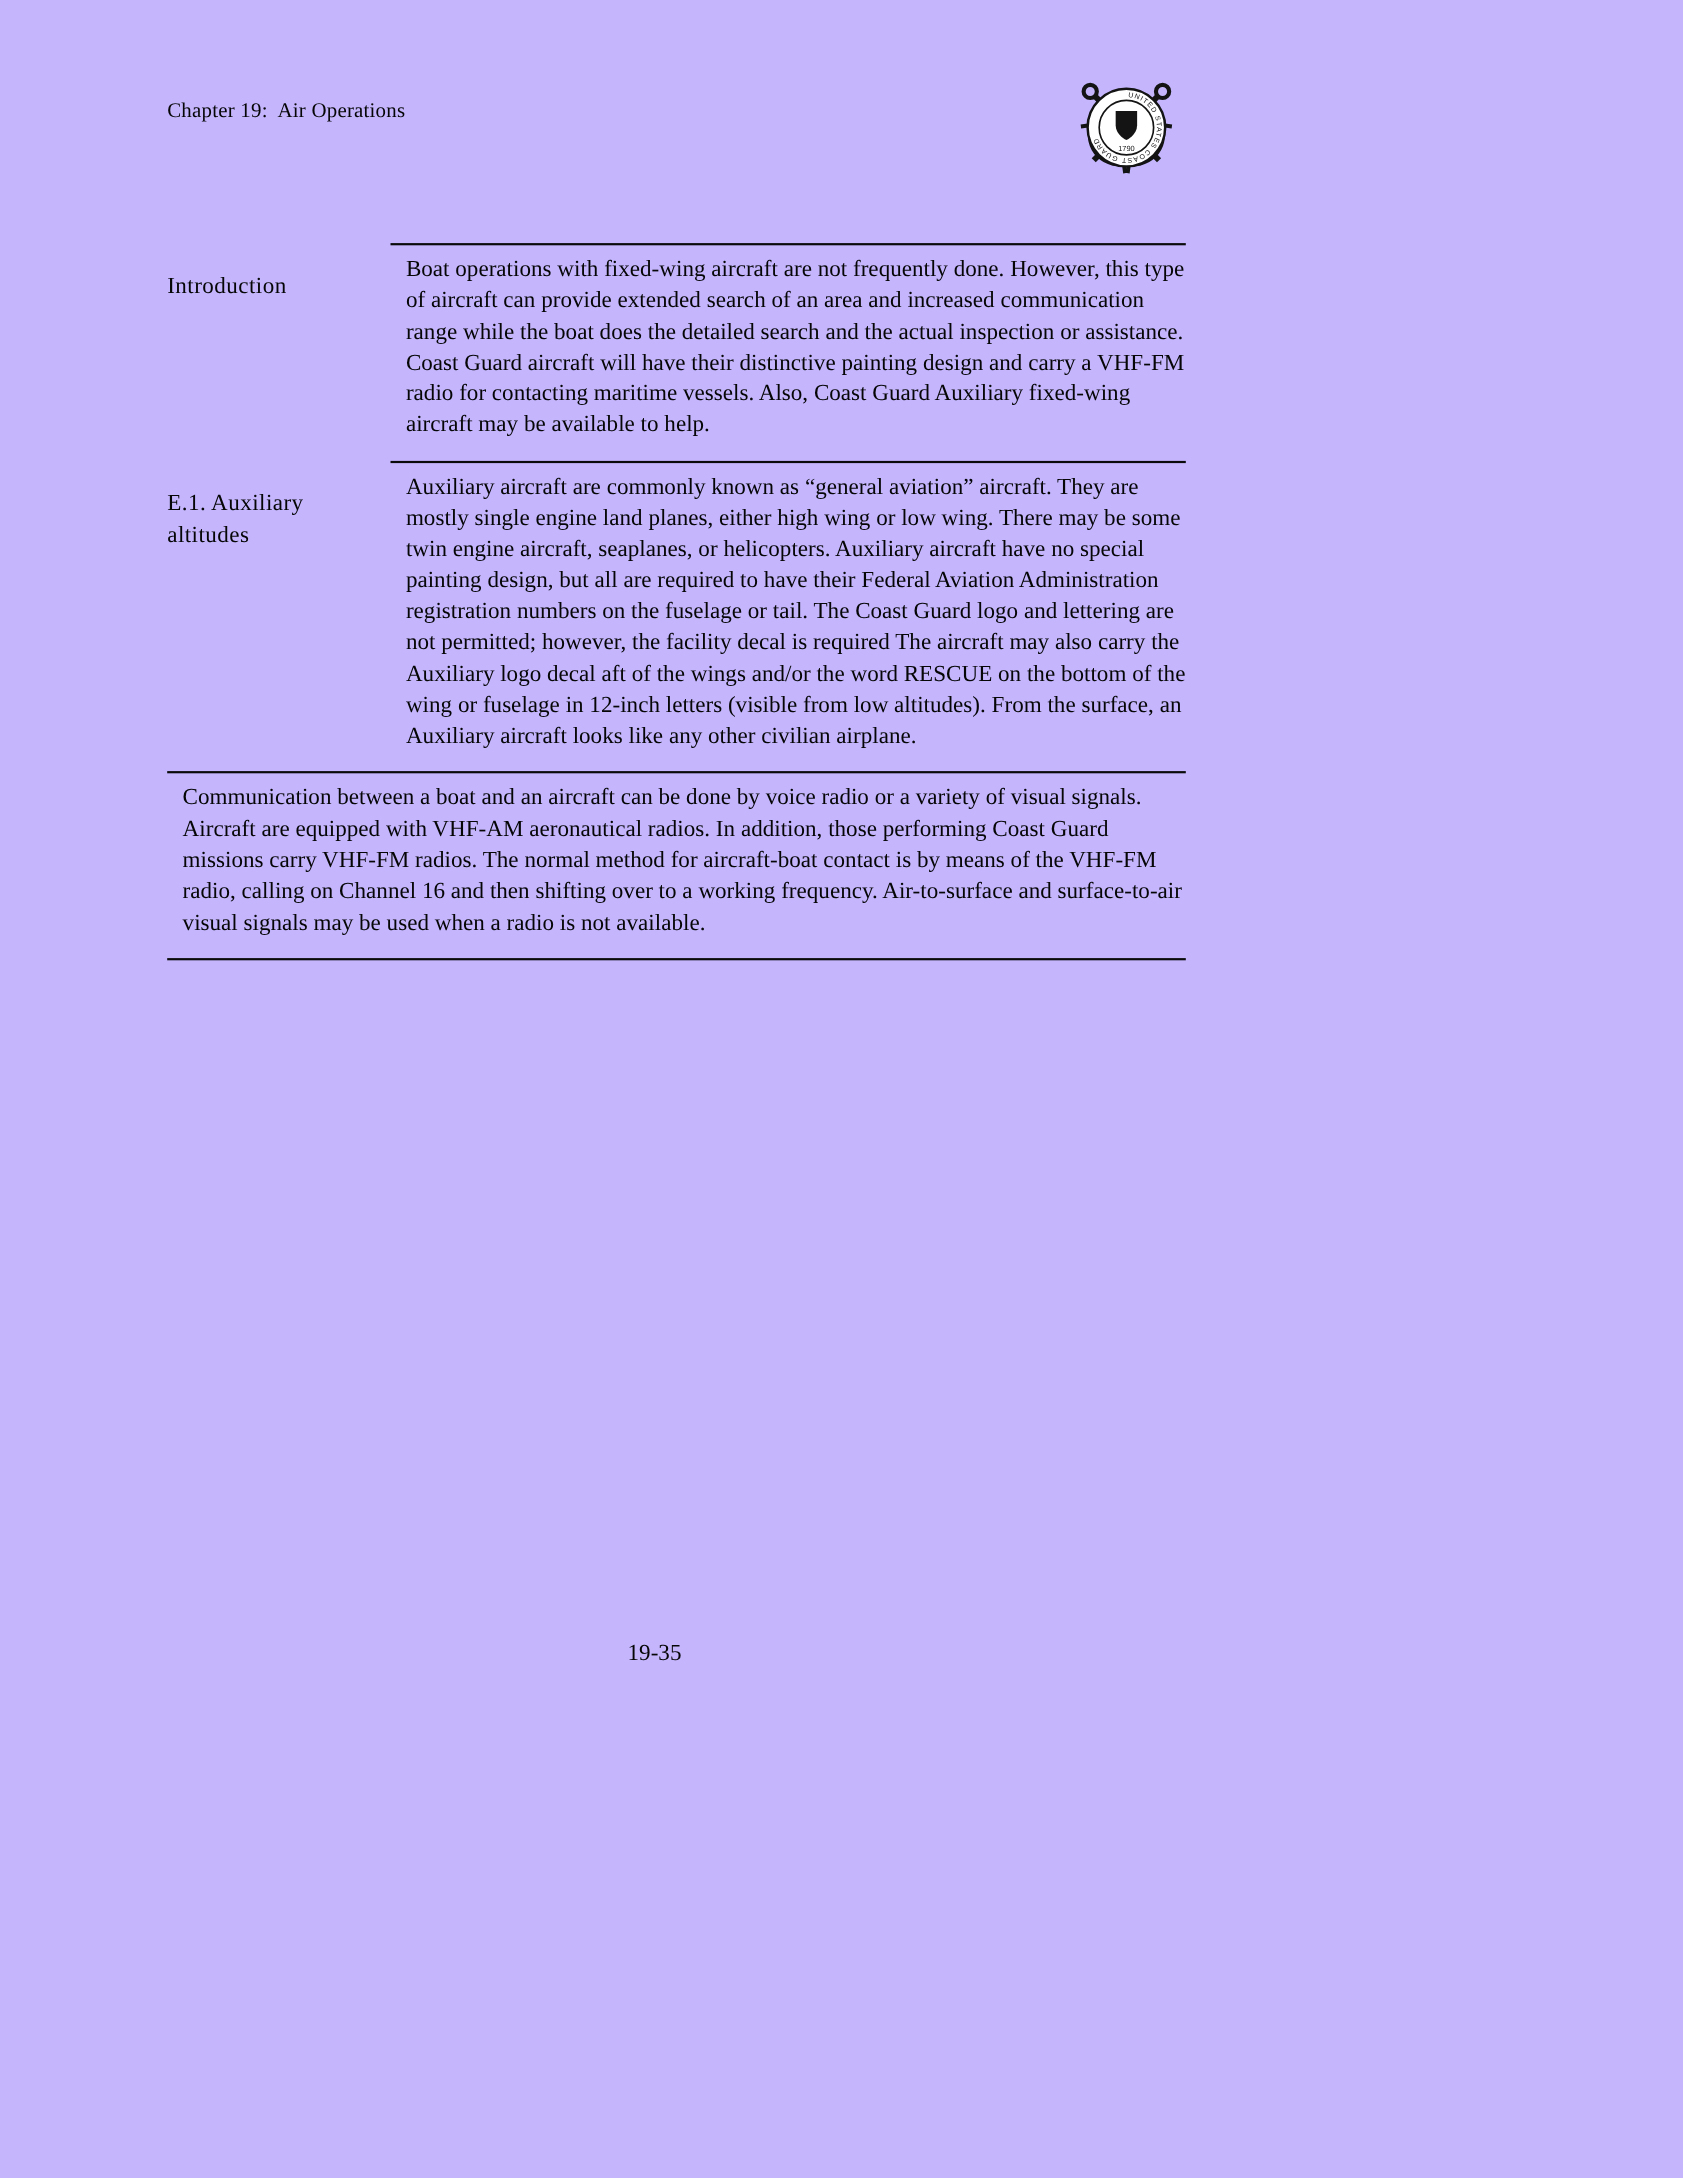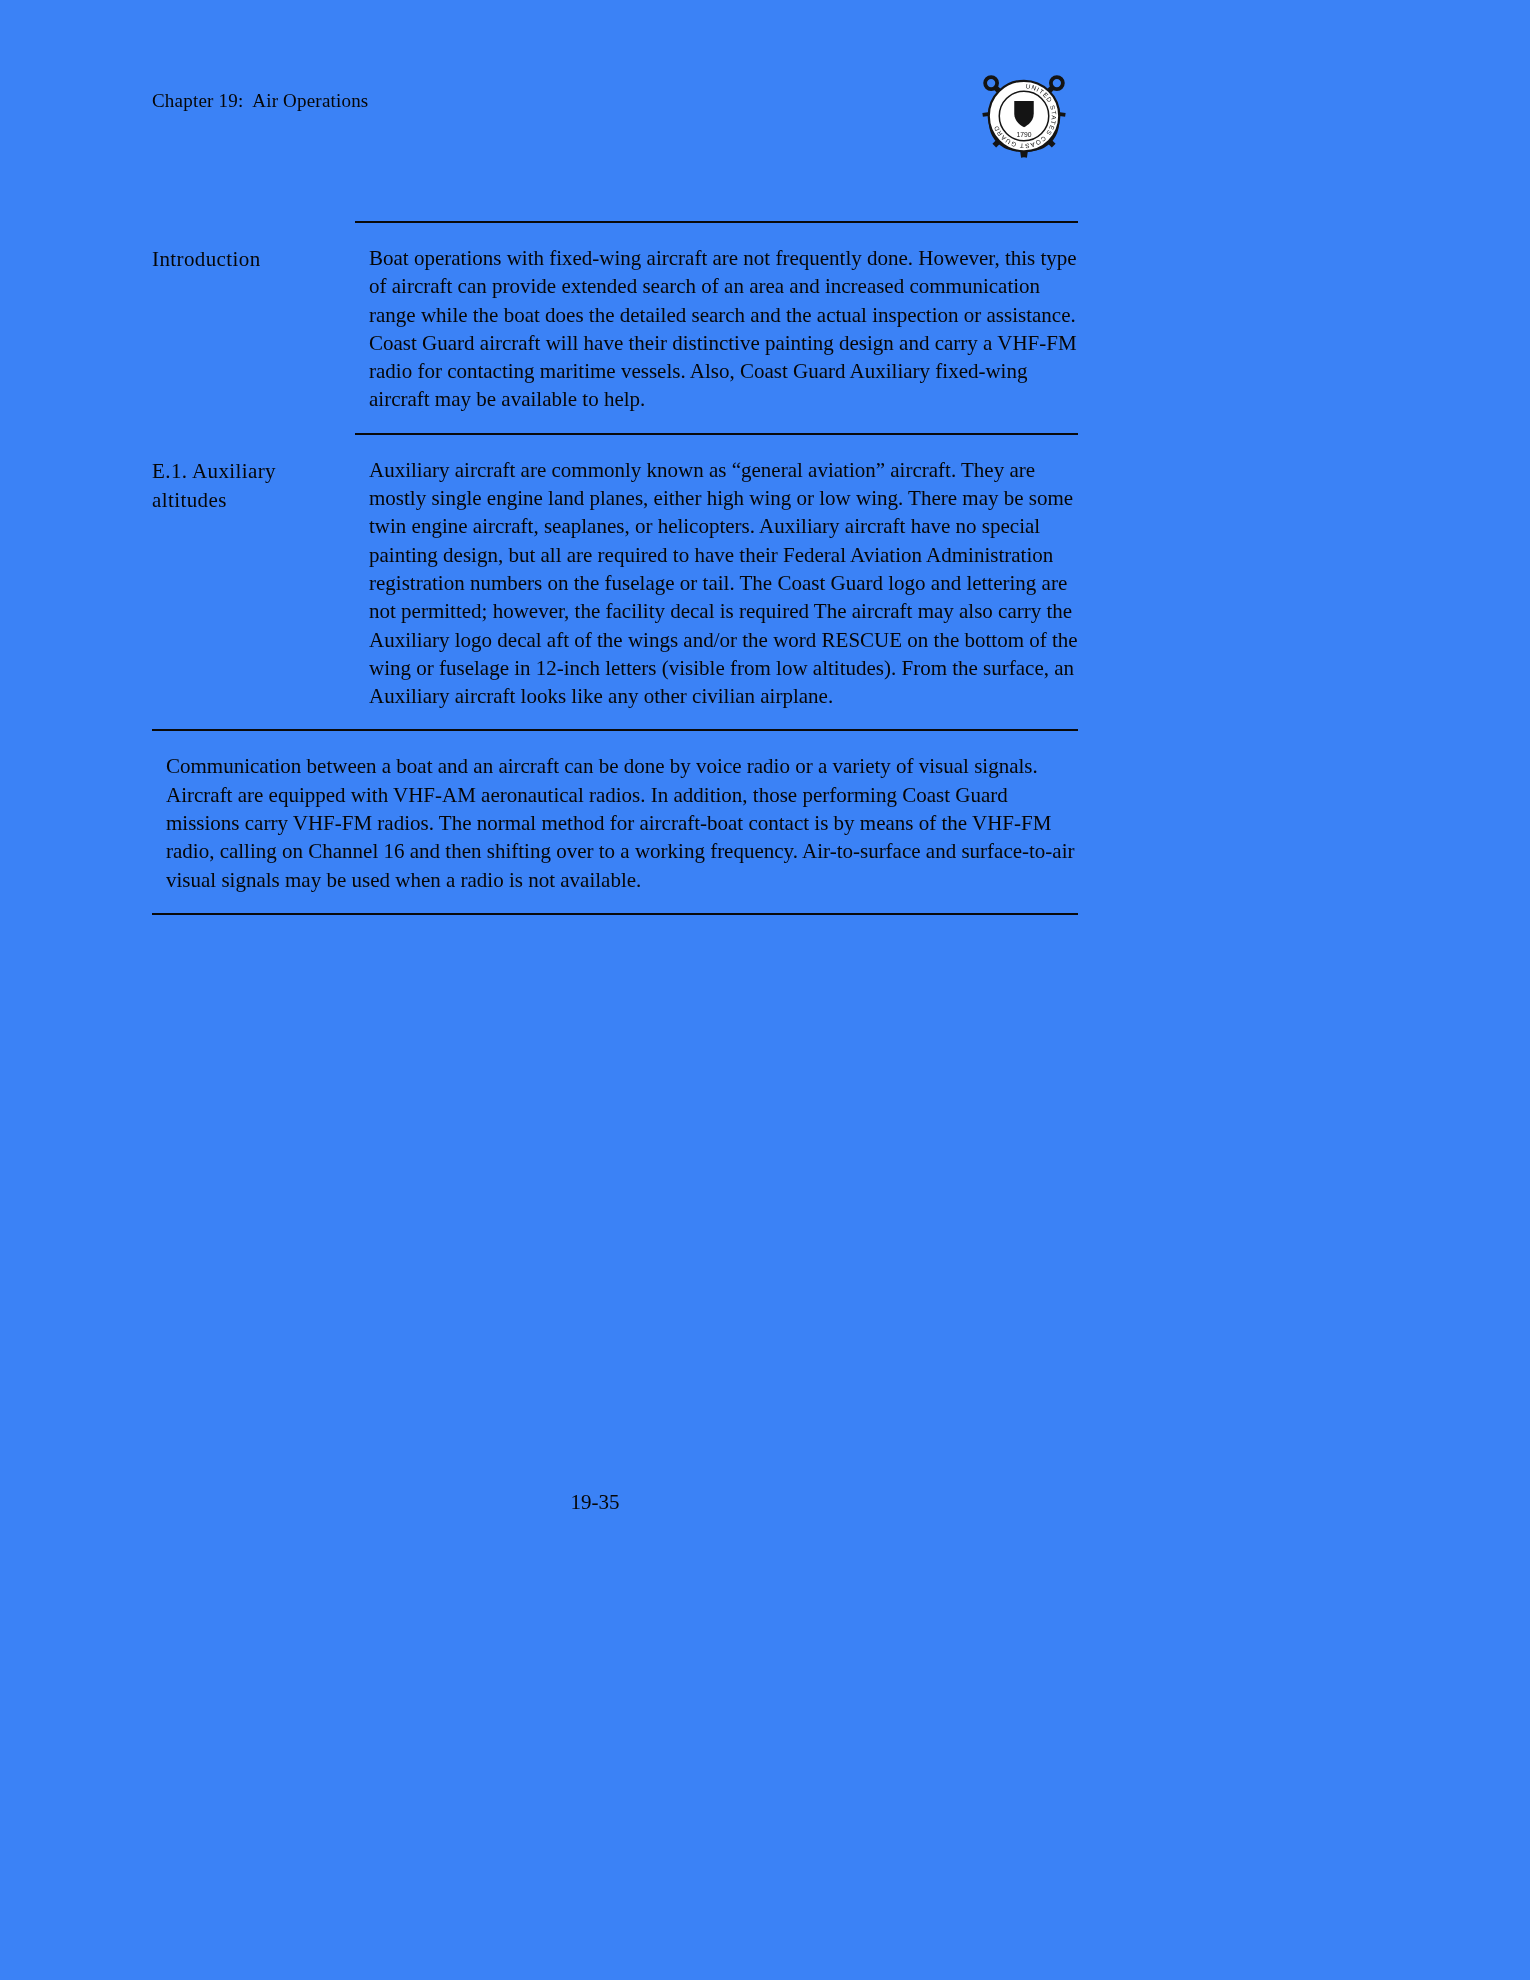--- a/index.html
+++ b/index.html
@@ -9,21 +9,21 @@
     height: 1980px;
     position: relative;
     font-family: "Liberation Serif", serif;
     color: #060606;
   }
   .page {
     position: relative;
     width: 1530px;
     height: 1980px;
     padding: 90px 452px 0 152px;
-    background: #3b82f6;
+    background: #c4b5fd;
     overflow: hidden;
   }
   .chapter-header {
     font-size: 19px;
     white-space: pre;
     letter-spacing: 0.2px;
   }
   .seal {
     position: absolute;
     top: 56px;
@@ -45,21 +45,21 @@
     flex: 0 0 203px;
     padding-top: 24px;
     font-size: 21px;
     line-height: 29px;
     letter-spacing: 0.4px;
     white-space: pre-line;
   }
   .body-col {
     flex: 1;
     border-top: 2px solid #0a0a0a;
-    padding: 21px 0 19px 14px;
+    padding: 7px 0 19px 14px;
     font-size: 21px;
     line-height: 28.3px;
     text-align: left;
   }
   .row.last .body-col { border-bottom: 2px solid #0a0a0a; }
   .page-footer {
     position: absolute;
     top: 1490px;
     left: 132px;
     width: 926px;

